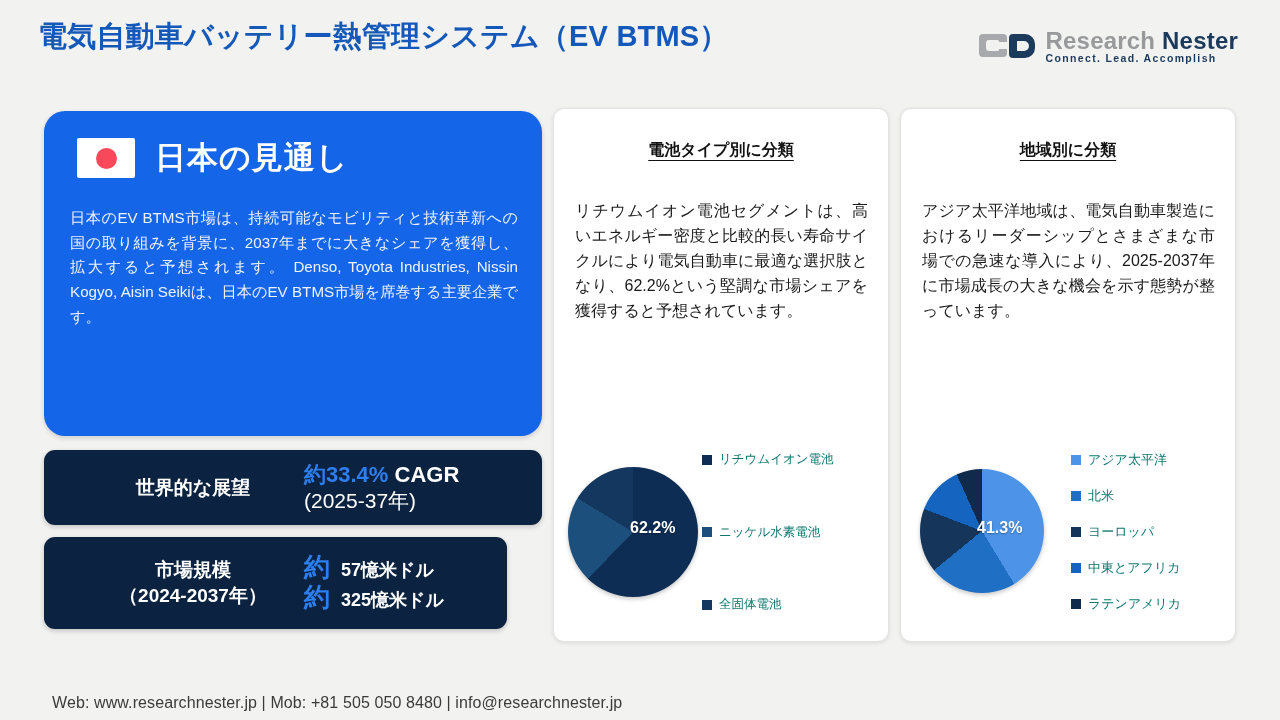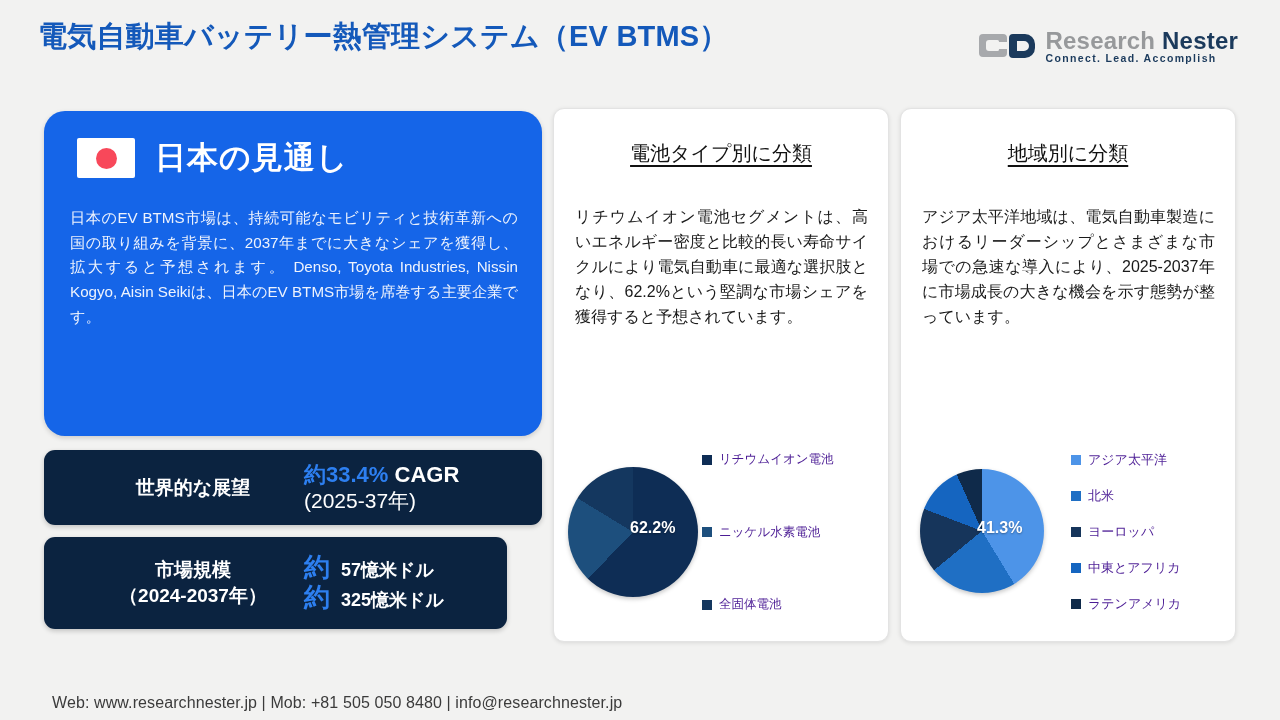--- a/index.html
+++ b/index.html
@@ -71,21 +71,21 @@
 
   
   .panel {
     position: absolute; top: 108px; height: 534px; width: 336px;
     background: #fff; border: 1px solid #e3e3e3; border-radius: 11px;
     box-shadow: 0 1px 4px rgba(0,0,0,.10);
   }
   #panel-battery { left: 553px; }
   #panel-region  { left: 900px; }
   .panel-title {
-    text-align: center; margin-top: 31px; font-size: 20px; font-weight: normal;
+    text-align: center; margin-top: 31px; font-size: 16px; font-weight: bold;
     color: #111; text-decoration: underline; text-underline-offset: 5px;
   }
   .panel-body {
     margin: 38px 20px 0 21px; font-size: 16px; line-height: 1.56; color: #1a1a1a;
     text-align: justify; text-justify: inter-character;
   }
 
   
   .chart-area { position: absolute; left: 0; bottom: 16px; width: 100%; height: 180px; }
   .pie-holder { position: absolute; }
@@ -98,21 +98,21 @@
     text-shadow: 0 1px 2px rgba(0,0,0,.35); white-space: nowrap;
   }
   #battery-pie-label { left: 62px; top: 52px; }
   #region-pie-label  { left: 57px; top: 50px; font-weight: bold; }
 
   .legend { position: absolute; display: flex; flex-direction: column; }
   #battery-legend { left: 148px; top: 6px; height: 162px; justify-content: space-between; }
   #region-legend  { left: 170px; top: 6px; height: 162px; justify-content: space-between; }
   .legend-item { display: flex; align-items: center; gap: 7px; }
   .legend-swatch { width: 10px; height: 10px; flex: 0 0 10px; }
-  .legend-text { font-size: 12.5px; color: #4c1d95; white-space: nowrap; }
+  .legend-text { font-size: 12.5px; color: #0f766e; white-space: nowrap; }
   #region-legend .legend-text { font-size: 13px; }
 
   
   .footer {
     position: absolute; left: 52px; bottom: 8px;
     font-size: 16px; color: #3b3b3b; letter-spacing: .1px;
   }
 </style>
 </head>
 <body>

